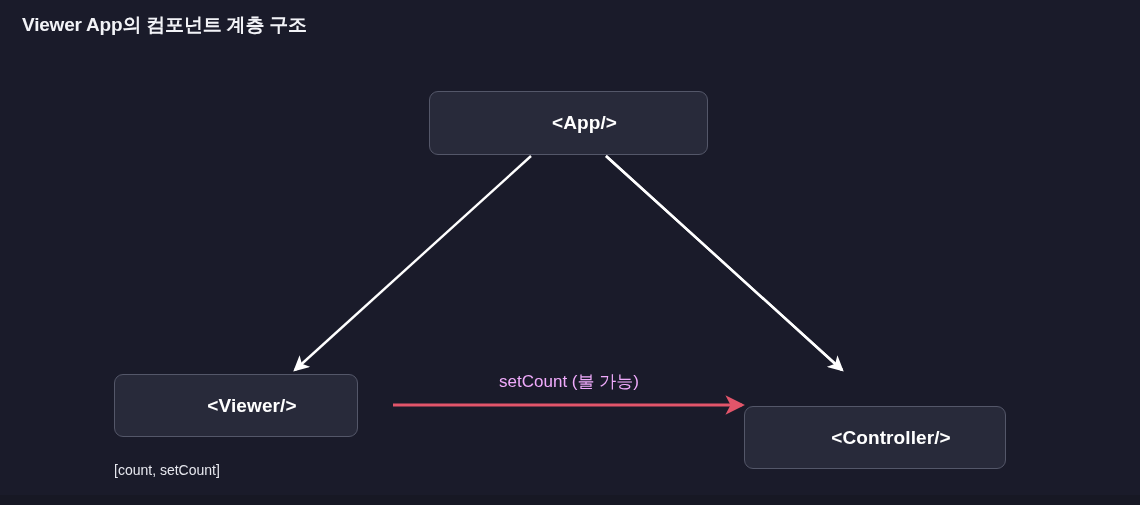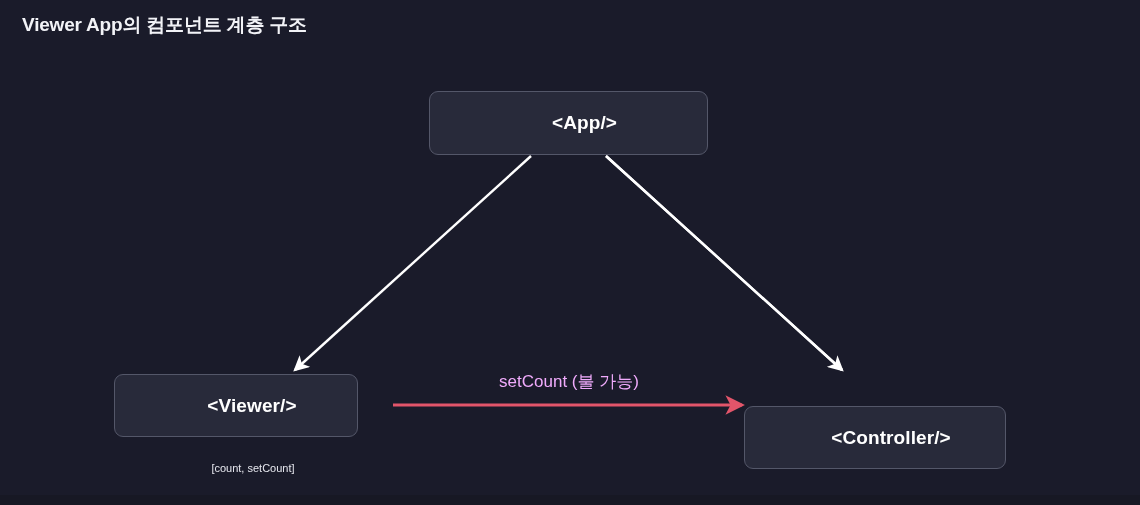--- a/index.html
+++ b/index.html
@@ -100,22 +100,22 @@
     font-size: 17px;
     color: #f0abfc;
     white-space: nowrap;
   }
 
   .state-caption {
     position: absolute;
     left: 114px;
     top: 462px;
     width: 278px;
-    text-align: center;
-    font-size: 11px;
+    text-align: left;
+    font-size: 14px;
     color: #e6e7ee;
     white-space: nowrap;
   }
 </style>
 </head>
 <body>
 
 <div id="diagram-root">
 
   <div class="diagram-title">Viewer App의 컴포넌트 계층 구조</div>

